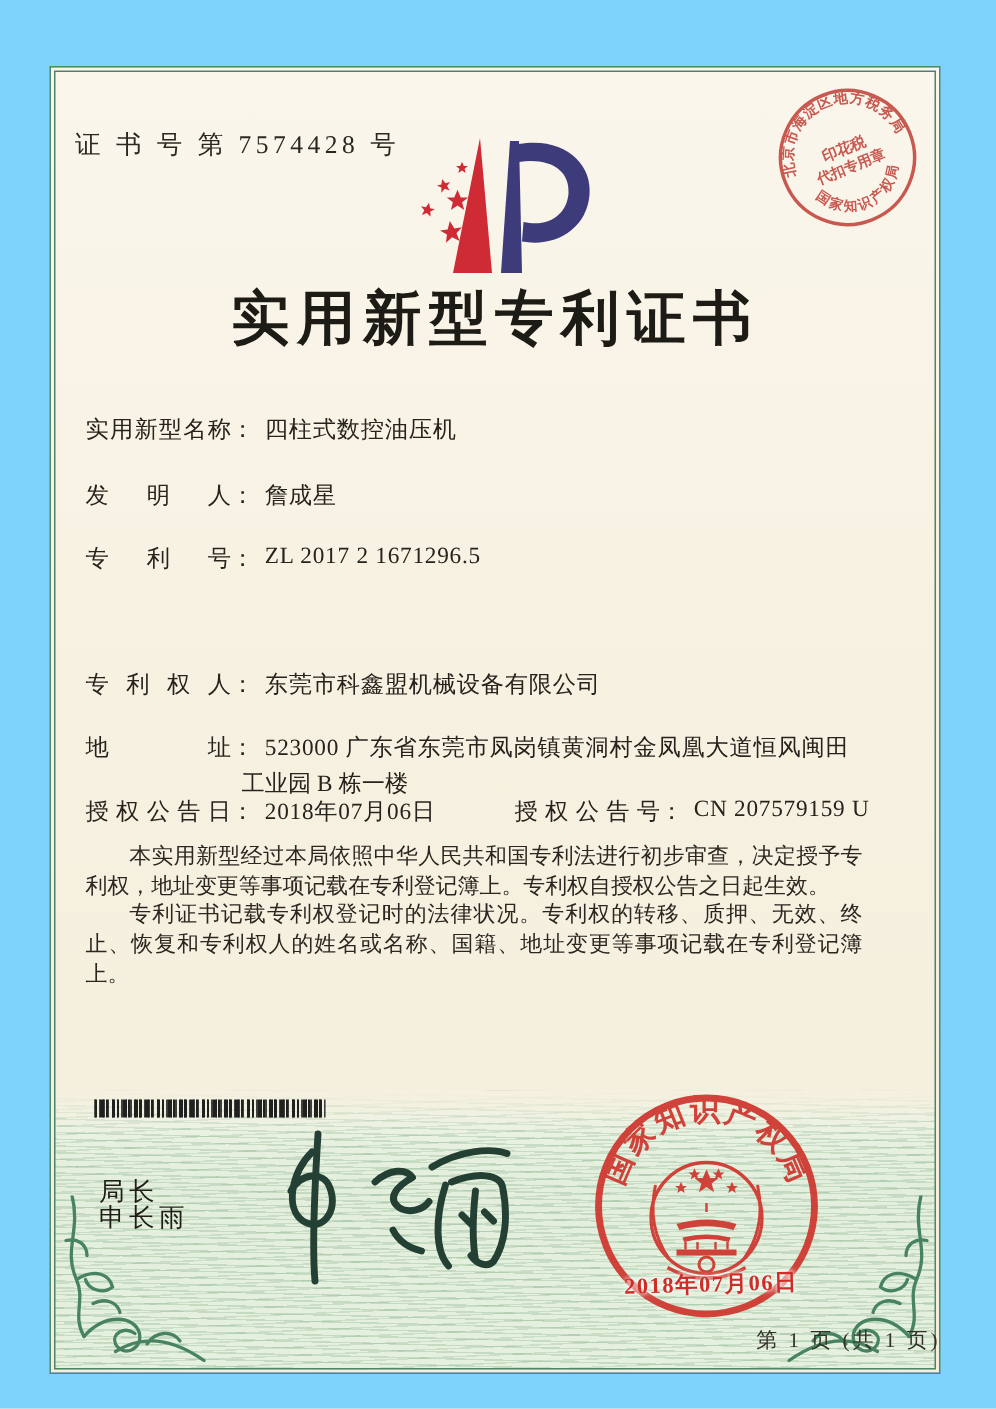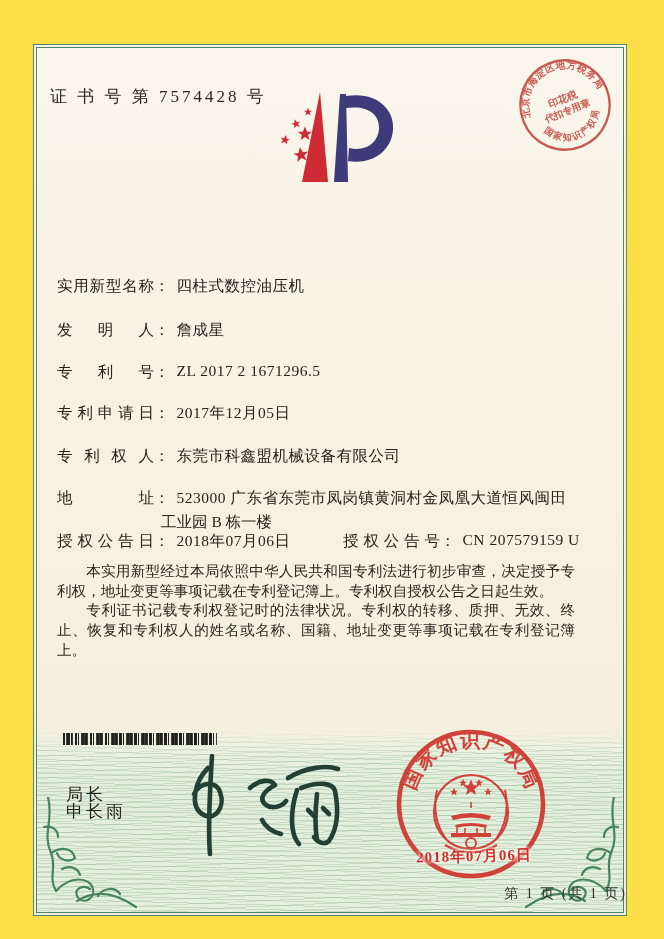--- a/index.html
+++ b/index.html
@@ -1,18 +1,18 @@
 <!DOCTYPE html>
 <html><head>
 <meta charset="utf-8">
 <style>
   html,body{margin:0;padding:0;background:#e9e7e0;}
   .page{
     position:relative;width:664px;height:939px;margin:0 auto;
-    background:#fde047;overflow:hidden;
+    background:#7dd3fc;overflow:hidden;
     font-family:"Liberation Serif","DejaVu Serif",serif;color:#26231d;
   }
   .frame{
     position:absolute;left:33px;top:44px;width:594px;height:872px;
     border:1px solid #54886b;box-sizing:border-box;
     background:linear-gradient(180deg,#faf6ec 0%,#f7f1e1 45%,#f4eedd 100%);
   }
   .frame::after{
     content:"";position:absolute;inset:2px;border:1.5px solid #4f8469;pointer-events:none;
   }
@@ -102,32 +102,30 @@
     <text font-size="10" fill="#c2443c" font-weight="bold" letter-spacing="0.6">
       <textPath href="#ts-top" startOffset="50%" text-anchor="middle">北京市海淀区地方税务局</textPath>
     </text>
     <text font-size="9.5" fill="#c2443c" font-weight="bold" letter-spacing="1.5">
       <textPath href="#ts-bot" startOffset="50%" text-anchor="middle">国家知识产权局</textPath>
     </text>
     <text x="50" y="47" text-anchor="middle" font-size="10.5" font-weight="bold" fill="#c2443c">印花税</text>
     <text x="50" y="60" text-anchor="middle" font-size="10" font-weight="bold" fill="#c2443c">代扣专用章</text>
   </svg>
 
+  <h1 class="title">实用新型专利证书</h1>
 
   <div class="field f-inventor">
     <span class="lab">发明人</span><span class="colon">：</span><span class="val">詹成星</span>
   </div>
   <div class="field f-name">
     <span class="lab">实用新型名称</span><span class="colon">：</span><span class="val">四柱式数控油压机</span>
   </div>
   <div class="field f-patno">
     <span class="lab">专利号</span><span class="colon">：</span><span class="val">ZL 2017 2 1671296.5</span>
-  </div>
-  <div class="field f-filing">
-    <span class="lab">专利申请日</span><span class="colon">：</span><span class="val">2017年12月05日</span>
   </div>
   <div class="field f-patentee">
     <span class="lab">专利权人</span><span class="colon">：</span><span class="val">东莞市科鑫盟机械设备有限公司</span>
   </div>
   <div class="field f-address">
     <span class="lab">地址</span><span class="colon">：</span><span class="val">523000 广东省东莞市凤岗镇黄洞村金凤凰大道恒风闽田</span>
     <span class="addr2">工业园 B 栋一楼</span>
   </div>
   <div class="field f-grantdate">
     <span class="lab">授权公告日</span><span class="colon">：</span><span class="val">2018年07月06日</span>

